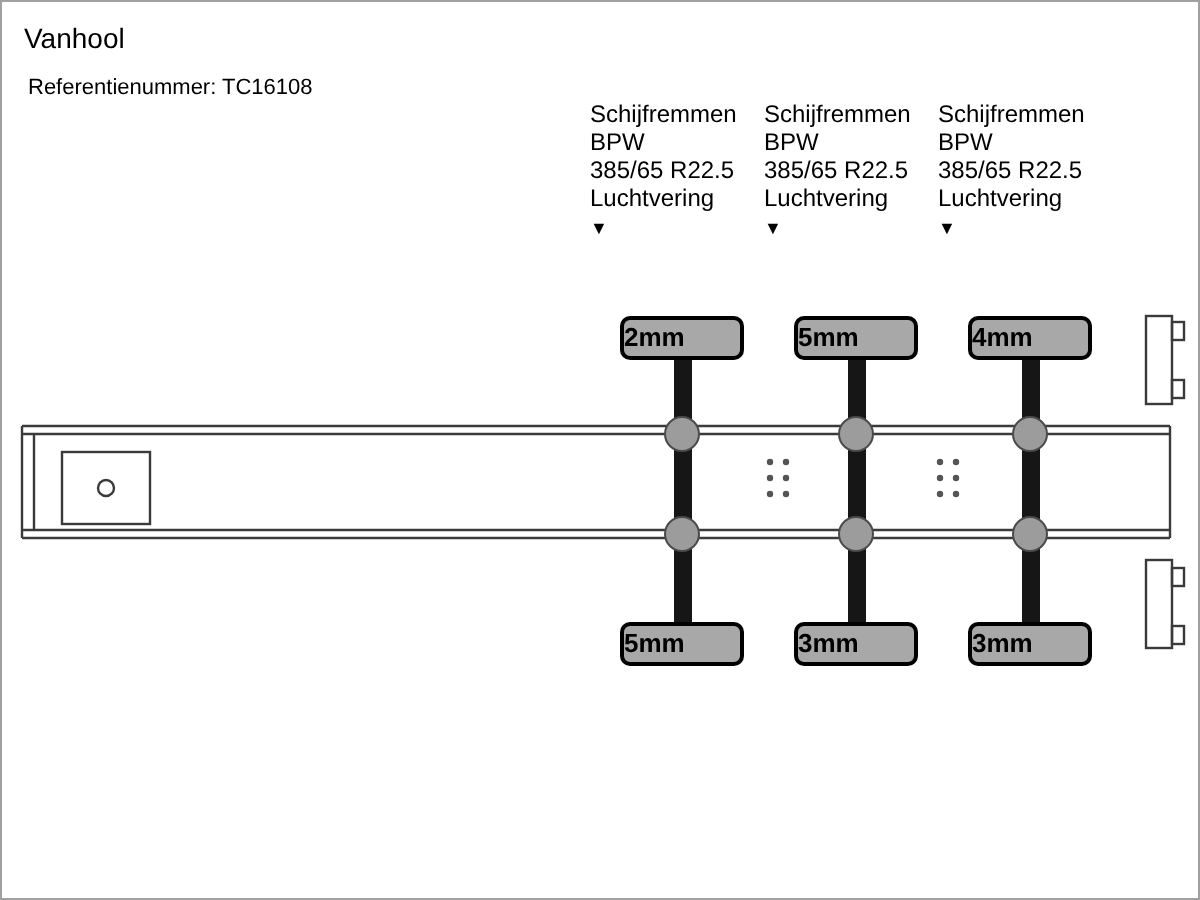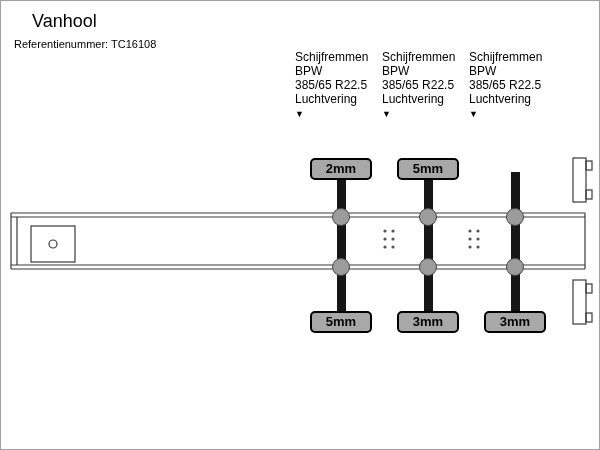--- a/index.html
+++ b/index.html
@@ -10,23 +10,23 @@
     position: relative;
     width: 600px;
     height: 450px;
     background: #ffffff;
     border: 1px solid var(--frame-border, #a0a0a0);
     overflow: hidden;
   }
 
   .title {
     position: absolute;
-    left: 31px;
+    left: 11px;
     top: 10px;
-    font-size: 18px;
+    font-size: 14px;
     color: var(--text-color, #000);
   }
 
   .ref {
     position: absolute;
     left: 13px;
     top: 37px;
     font-size: 11px;
     color: var(--text-color, #000);
     text-align: right;
@@ -88,21 +88,20 @@
   .hub-top { top: 50px; }
   .hub-bottom { top: 100px; }
   .badge {
     position: absolute;
     left: 0;
     width: 62px;
     height: 22px;
     background: var(--badge-fill, #a8a8a8);
     border: 2px solid var(--badge-border, #000);
     border-radius: 5px;
-    text-align: center;
     font-size: 13px;
     font-weight: bold;
     line-height: 18px;
     color: var(--text-color, #000);
   }
   .badge-top { top: 0; }
   .badge-bottom { top: 153px; }
 </style>
 </head>
 <body>
@@ -191,16 +190,17 @@
     <div class="hub hub-top"></div>
     <div class="hub hub-bottom"></div>
     <div class="badge badge-top">5mm</div>
     <div class="badge badge-bottom">3mm</div>
   </div>
 
   <div class="axle" style="left:483px">
     <div class="bar"></div>
     <div class="hub hub-top"></div>
     <div class="hub hub-bottom"></div>
+    <div class="badge badge-top">4mm</div>
     <div class="badge badge-bottom">3mm</div>
   </div>
 
 </div>
 
 </body></html>

